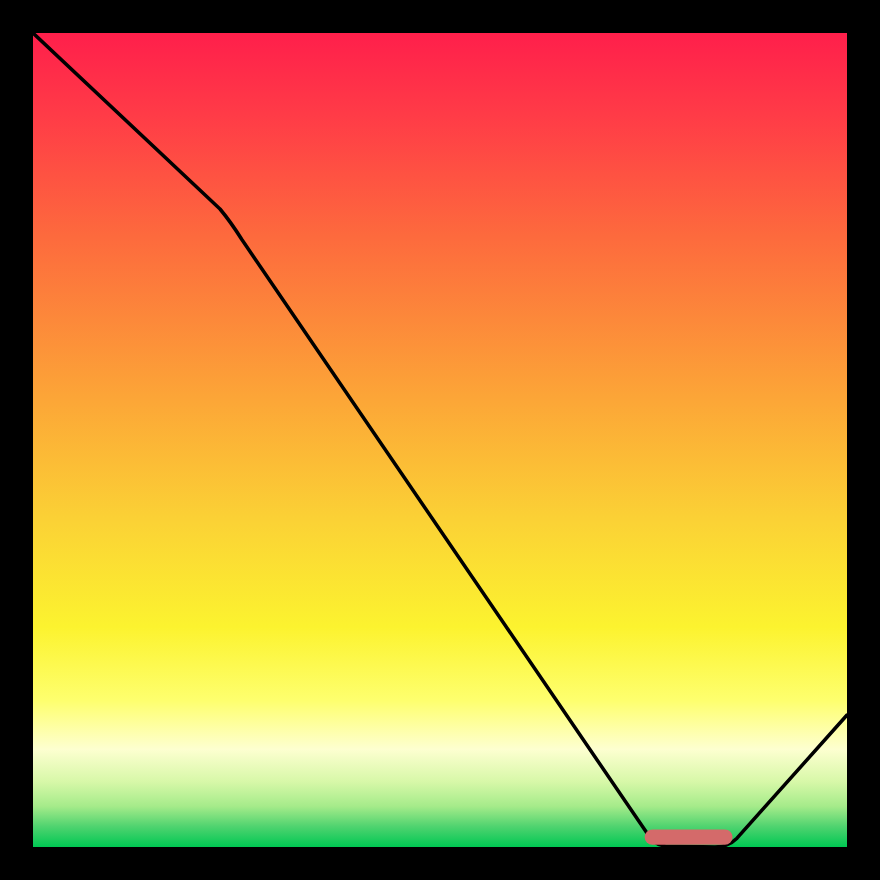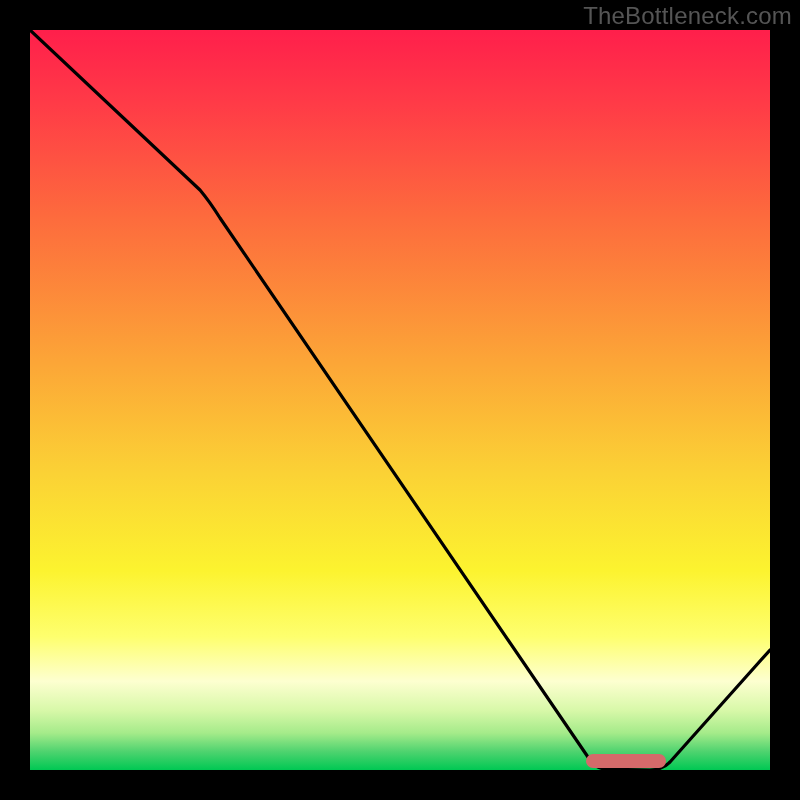--- a/index.html
+++ b/index.html
@@ -67,21 +67,20 @@
     background: #d46a6a;
     border-radius: 7px;
     height: 14px;
   }
 </style>
 </head>
 <body>
 
 <div class="container">
 
-  <div class="watermark">TheBottleneck.com</div>
 
   <div class="plot-area">
 
     <div class="gradient"></div>
 
     <svg class="curve-svg" viewBox="0 0 740 740" preserveAspectRatio="none">
       <path d="M 0 0
                L 170 160
                Q 180 172 190 188
                L 560 730

